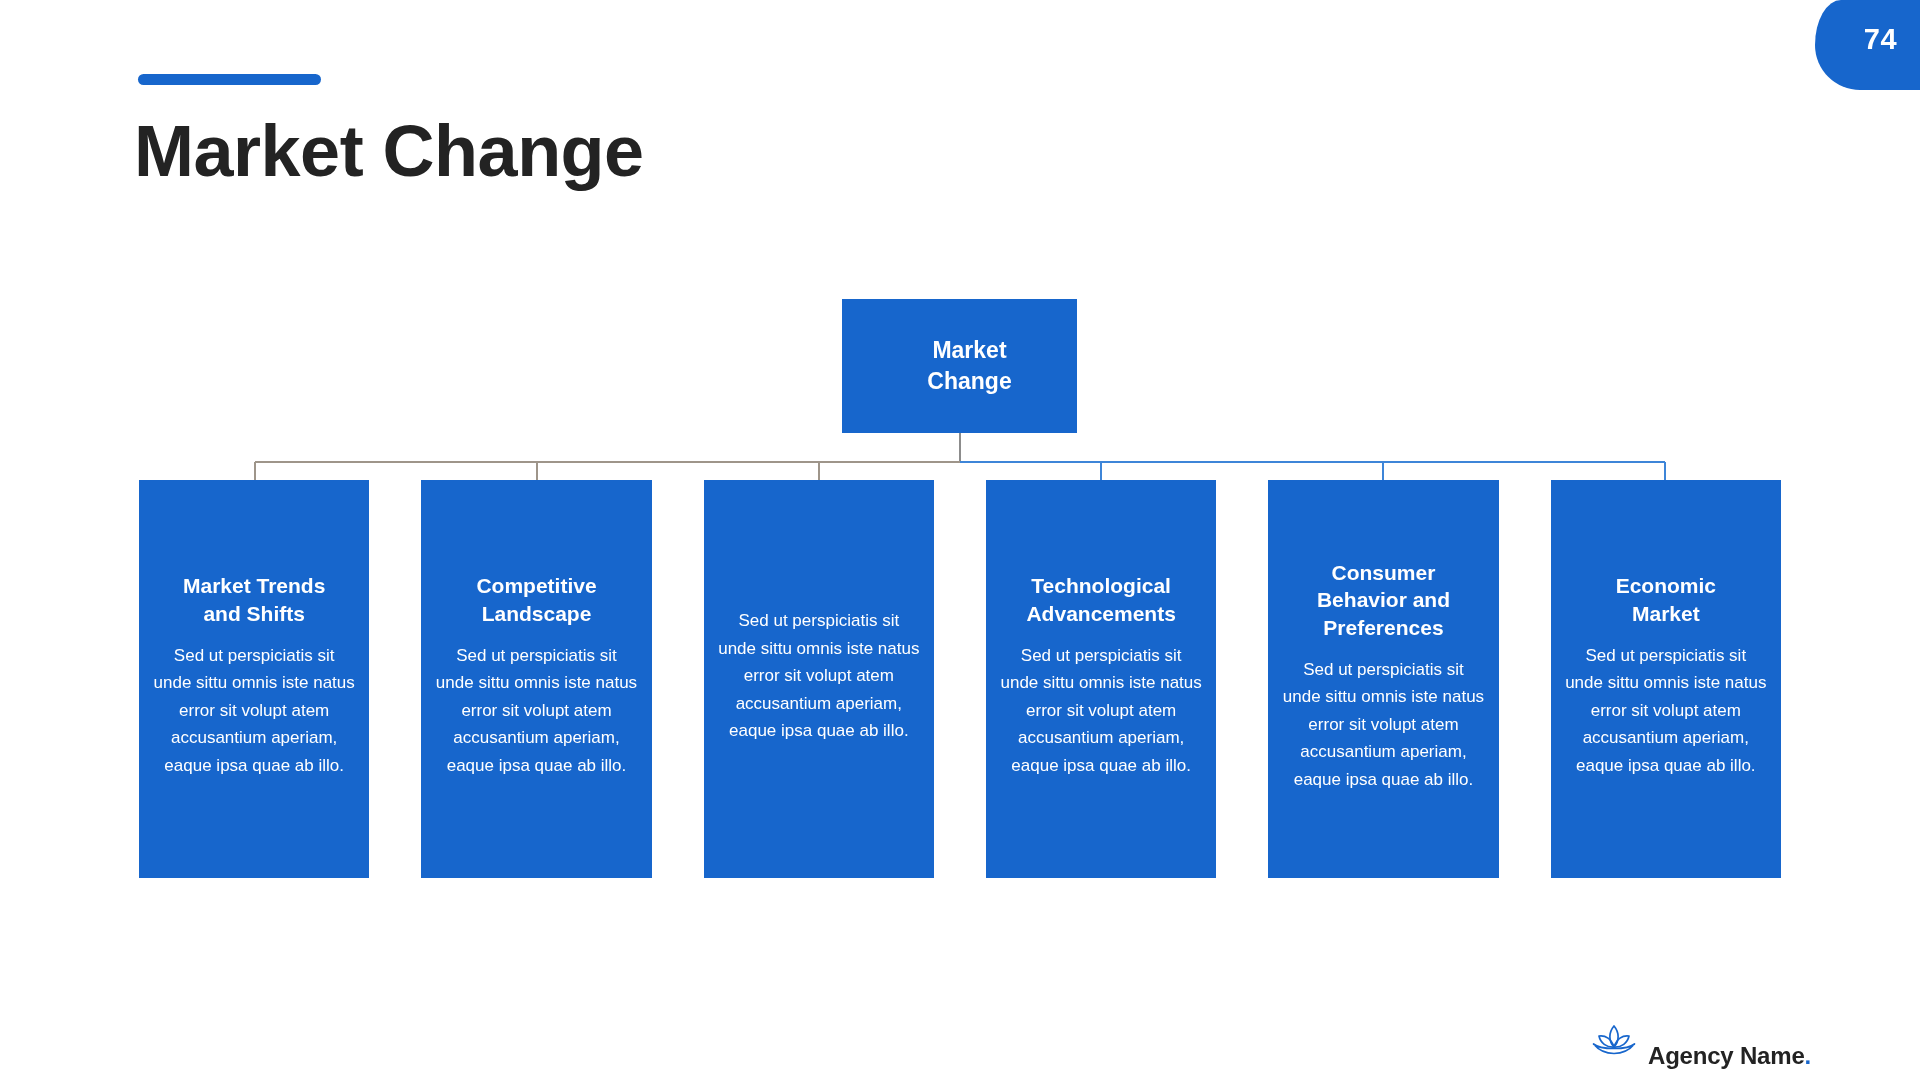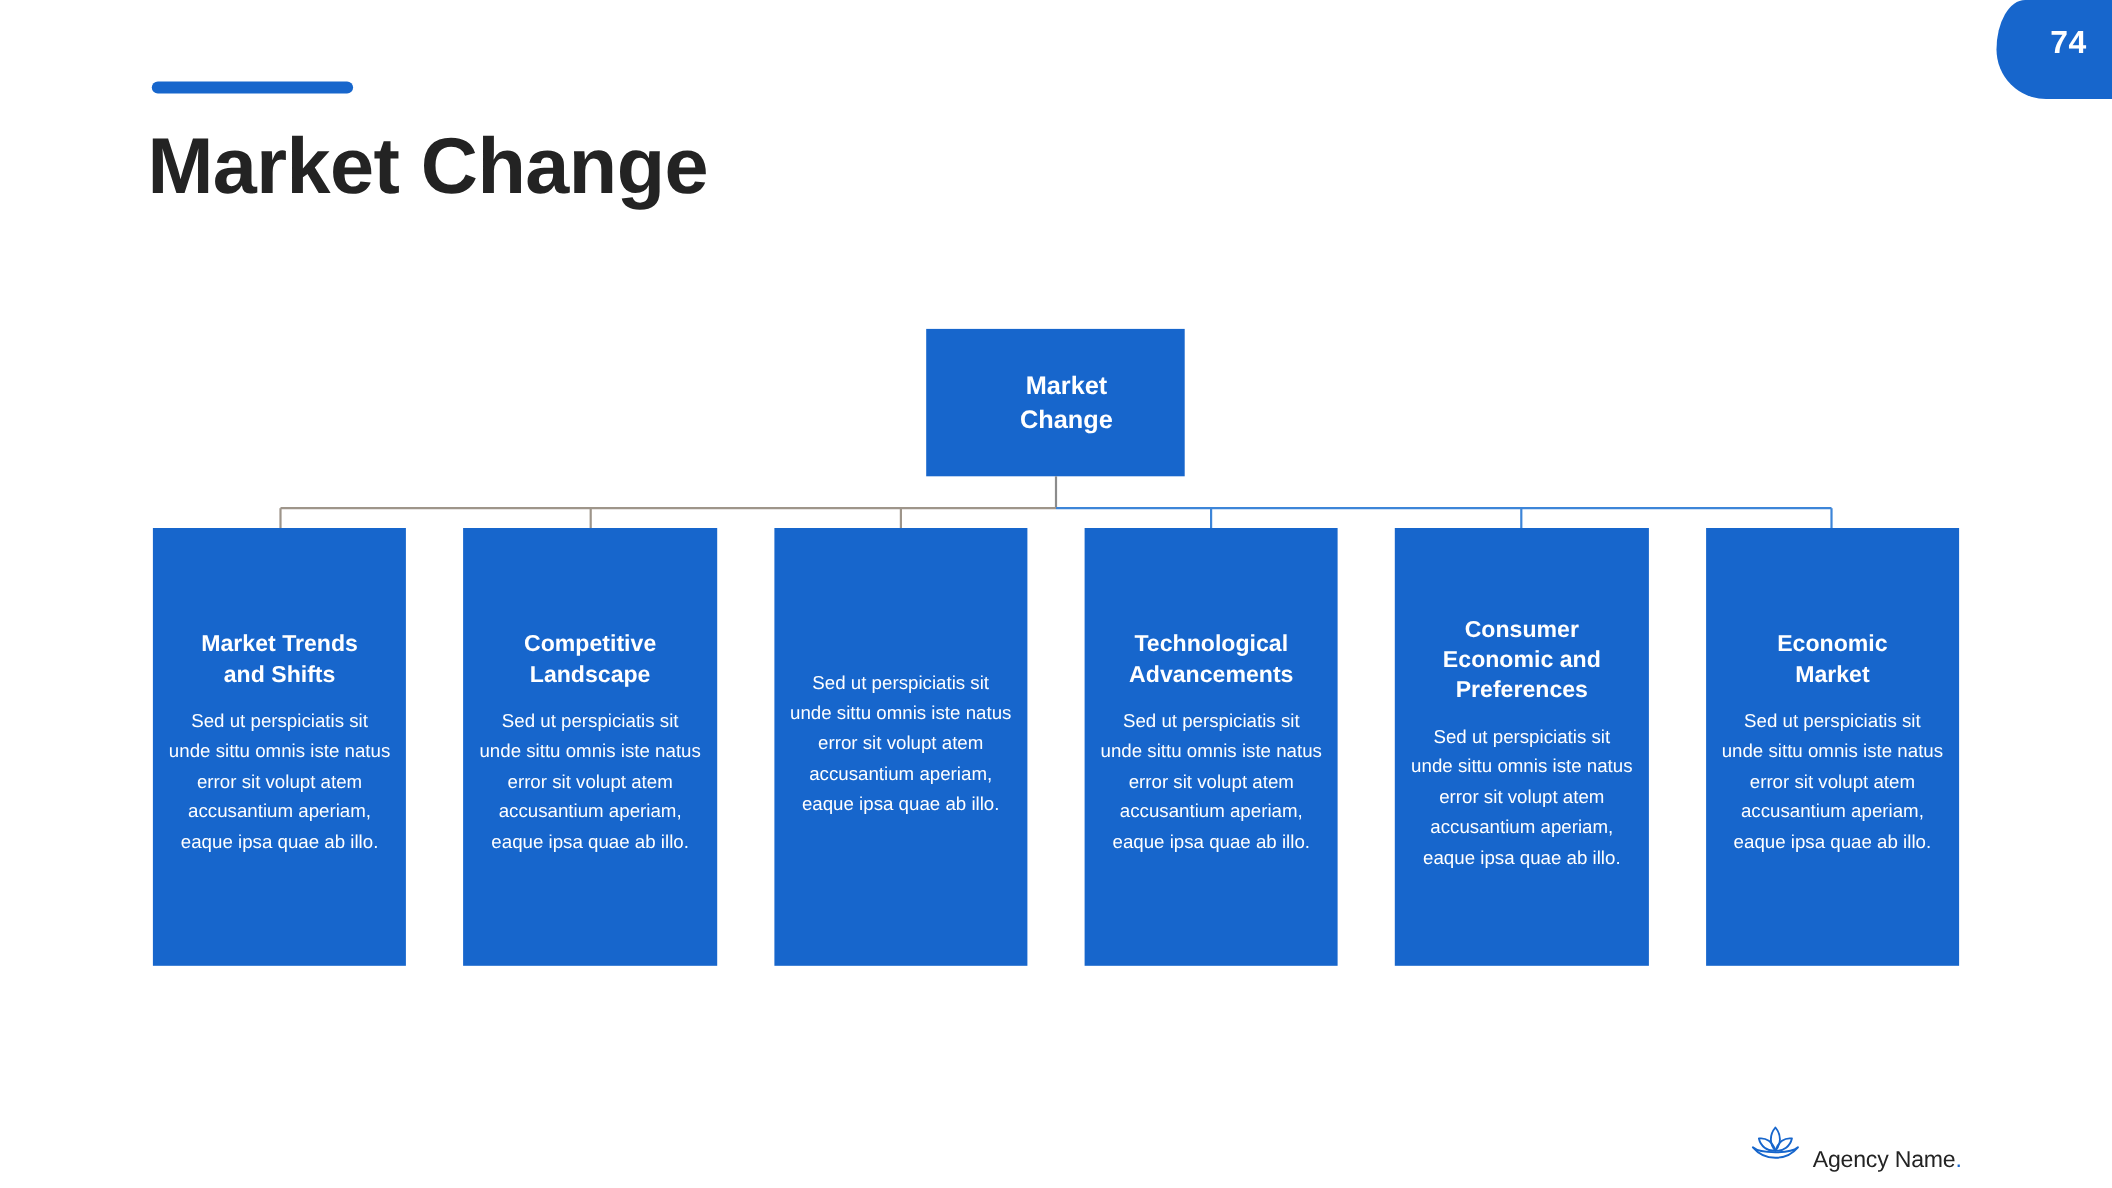--- a/index.html
+++ b/index.html
@@ -122,22 +122,22 @@
   
   #footer-logo {
     position:absolute;
     left:1592px; top:1012px;
     display:flex;
     align-items:center;
     gap:12px;
   }
   #footer-logo .logo-mark { display:block; }
   #footer-logo .logo-text {
-    font-size:21px;
-    font-weight:normal;
+    font-size:24px;
+    font-weight:bold;
     color:#232323;
     letter-spacing:-0.2px;
     line-height:1;
     white-space:nowrap;
     margin-top:32px;
   }
   #footer-logo .logo-dot { color:#1766cc; }
 </style>
 </head>
 <body>
@@ -190,21 +190,21 @@
     </div>
 
     <div class="card">
       <div class="card-title">Technological
 Advancements</div>
       <div class="card-body">Sed ut perspiciatis sit unde sittu omnis iste natus error sit volupt atem accusantium aperiam, eaque ipsa quae ab illo.</div>
     </div>
 
     <div class="card">
       <div class="card-title">Consumer
-Economic and
+Behavior and
 Preferences</div>
       <div class="card-body">Sed ut perspiciatis sit unde sittu omnis iste natus error sit volupt atem accusantium aperiam, eaque ipsa quae ab illo.</div>
     </div>
 
     <div class="card">
       <div class="card-title">Economic
 Market</div>
       <div class="card-body">Sed ut perspiciatis sit unde sittu omnis iste natus error sit volupt atem accusantium aperiam, eaque ipsa quae ab illo.</div>
     </div>
 

